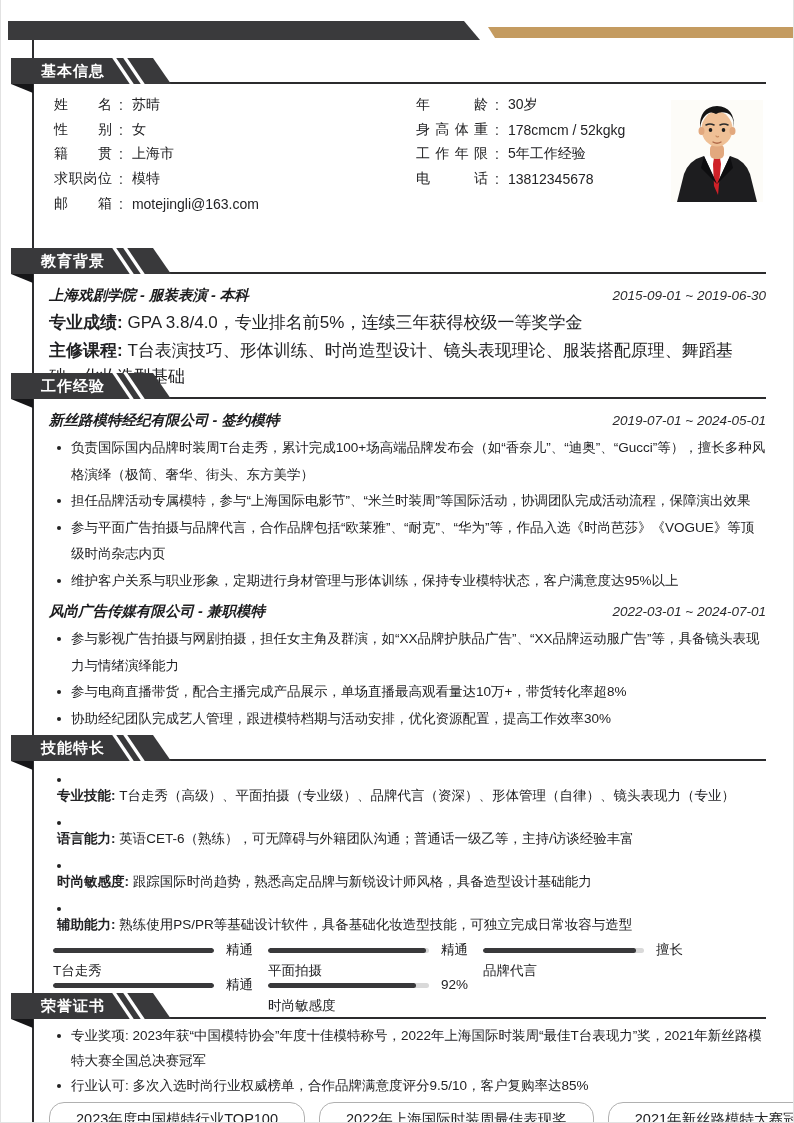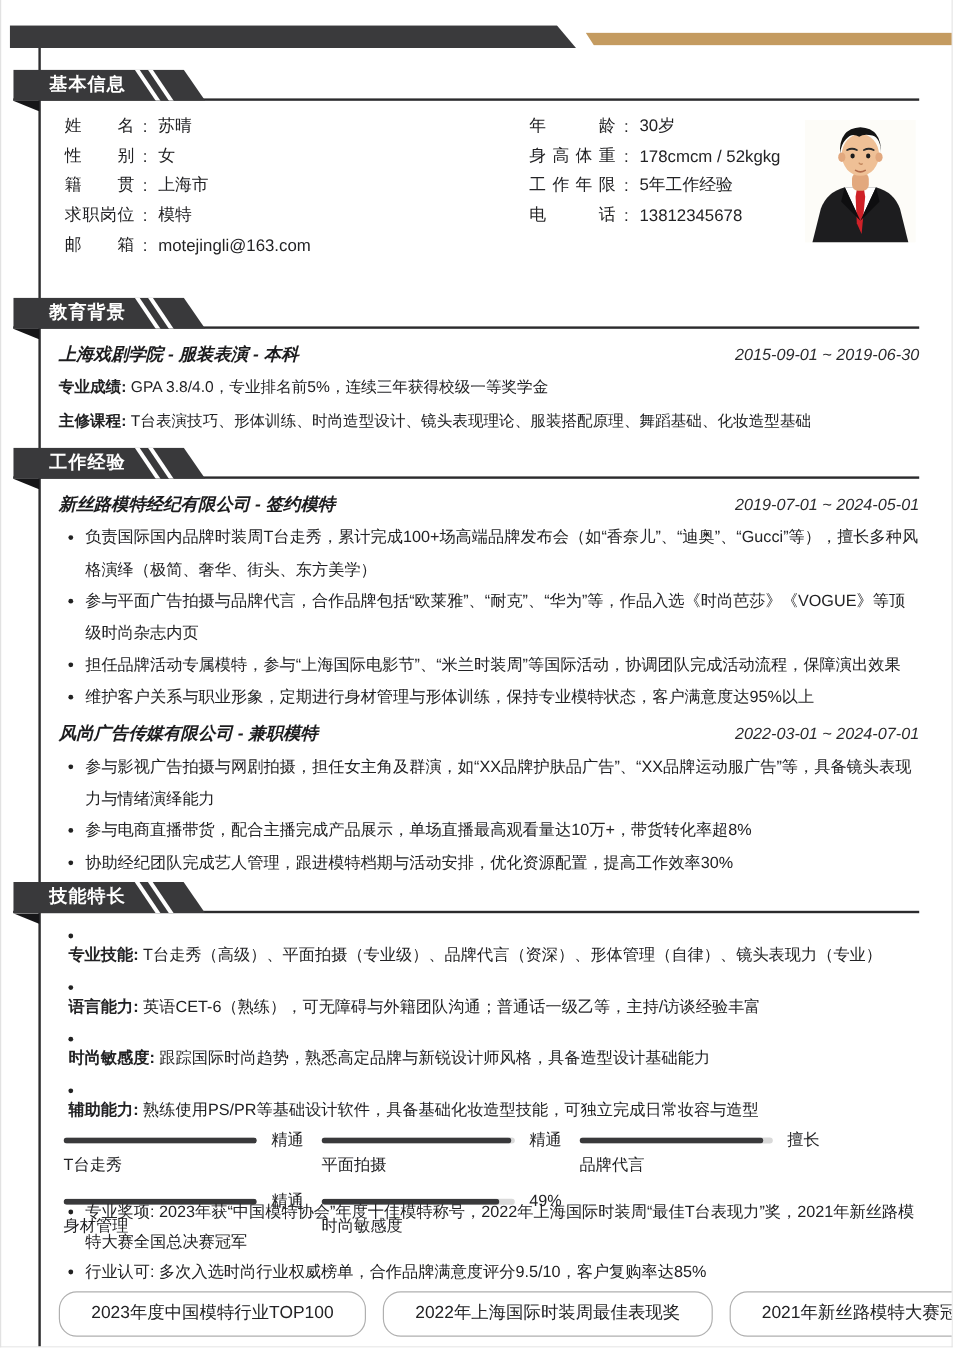--- a/index.html
+++ b/index.html
@@ -32,45 +32,45 @@
     padding-left:30px; clip-path:polygon(0 0, 142px 0, 160px 100%, 0 100%);
   }
   .stripe { position:absolute; top:-2px; bottom:-2px; width:4px; background:#ffffff; transform:skewX(34deg); }
   .stripe.s1 { left:110px; } .stripe.s2 { left:121px; }
   .fold { position:absolute; left:0; top:26px; width:22px; height:9px; background:#161618;
           clip-path:polygon(0 0, 100% 0, 100% 100%); }
 
   
   .info { position:relative; margin:9px 27px 0 53px; }
   .fcol { width:330px; }
-  .fcol.right { position:absolute; left:362px; top:0;margin-left:25px; }
+  .fcol.right { position:absolute; left:362px; top:0; }
   .frow { display:flex; height:24.6px; align-items:center; font-size:14px; }
   .flabel { display:inline-block; width:58px; text-align:justify; text-align-last:justify; }
   .fcol.right .flabel { width:72px; }
   .fcolon { margin:0 9px 0 7px; }
   .photo { position:absolute; left:670px; top:100px; width:92px; height:102px; background:#fdfcf9; }
 
   
   .entry-head { display:flex; justify-content:space-between; align-items:baseline;
     margin:12px 27px 0 48px; height:22px;font-style:italic; }
   .entry-title { font-weight:bold; font-size:14.5px; color:#1c1c1e; }
   .entry-date { font-size:13.5px; color:#2a2a2c; }
-  .detail { margin:2px 27px 0 48px; font-size:13px; line-height:26px; }
+  .detail { margin:2px 27px 0 48px; font-size:17px; line-height:26px; }
   .detail .b { font-weight:bold; }
 
   
   .blist { margin:2px 27px 0 56px; }
   .bitem { display:flex; font-size:13.5px; line-height:26.5px; }
   .dot { flex:none; width:4px; height:4px; border-radius:50%; background:#222; margin:11px 10px 0 0; }
   .btext { flex:1; }
   .btext .b { font-weight:bold; }
   .skills .bitem { line-height:28px;flex-direction:column; }
 
   
-  .bars { display:grid; grid-template-columns:215px 215px 215px; row-gap:18px;
+  .bars { display:grid; grid-template-columns:215px 215px 215px; row-gap:2px;
     margin:8px 27px 0 52px; }
   .bar-line { display:flex; align-items:center; height:6px; }
   .track { width:161px; height:5px; background:#d9d9d9; border-radius:3px; overflow:hidden; }
   .fill { height:100%; background:#39393b; border-radius:3px; }
   .level { margin-left:12px; font-size:13.5px; line-height:6px; white-space:nowrap; }
   .bar-name { margin-top:9px; font-size:13.5px; }
 
   
   .honors .bitem { line-height:25px; }
   .pills { display:flex; gap:14px; margin:4px 27px 0 48px; }
@@ -207,25 +207,25 @@
       <span class="entry-title">新丝路模特经纪有限公司 - 签约模特</span>
       <span class="entry-date">2019-07-01 ~ 2024-05-01</span>
     </div>
     <div class="blist">
       <div class="bitem">
         <span class="dot"></span>
         <span class="btext">负责国际国内品牌时装周T台走秀，累计完成100+场高端品牌发布会（如“香奈儿”、“迪奥”、“Gucci”等），擅长多种风格演绎（极简、奢华、街头、东方美学）</span>
       </div>
       <div class="bitem">
         <span class="dot"></span>
+        <span class="btext">担任品牌活动专属模特，参与“上海国际电影节”、“米兰时装周”等国际活动，协调团队完成活动流程，保障演出效果</span>
+      </div>
+      <div class="bitem">
+        <span class="dot"></span>
         <span class="btext">参与平面广告拍摄与品牌代言，合作品牌包括“欧莱雅”、“耐克”、“华为”等，作品入选《时尚芭莎》《VOGUE》等顶级时尚杂志内页</span>
-      </div>
-      <div class="bitem">
-        <span class="dot"></span>
-        <span class="btext">担任品牌活动专属模特，参与“上海国际电影节”、“米兰时装周”等国际活动，协调团队完成活动流程，保障演出效果</span>
       </div>
       <div class="bitem">
         <span class="dot"></span>
         <span class="btext">维护客户关系与职业形象，定期进行身材管理与形体训练，保持专业模特状态，客户满意度达95%以上</span>
       </div>
     </div>
 
     <div class="entry-head" style="margin-top:8px">
       <span class="entry-title">风尚广告传媒有限公司 - 兼职模特</span>
       <span class="entry-date">2022-03-01 ~ 2024-07-01</span>
@@ -309,28 +309,36 @@
             </div>
           <span class="level">精通</span>
         </div>
         <div class="bar-name">身材管理</div>
       </div>
       <div class="bar-cell">
         <div class="bar-line">
           <div class="track">
               <div class="fill" style="width: 92%;"></div>
             </div>
-          <span class="level">49%</span>
+          <span class="level">92%</span>
         </div>
         <div class="bar-name">时尚敏感度</div>
       </div>
     </div>
   </div>
 
   <div class="section honors" style="top:993px">
+    <div class="sec-head">
+      <div class="banner">
+        <span>荣誉证书</span>
+        <span class="stripe s1"></span>
+        <span class="stripe s2"></span>
+      </div>
+      <div class="fold"></div>
+    </div>
     <div class="blist" style="margin-top:4px">
       <div class="bitem">
         <span class="dot"></span>
         <span class="btext"><span>专业奖项:</span> <span>2023年获“中国模特协会”年度十佳模特称号，2022年上海国际时装周“最佳T台表现力”奖，2021年新丝路模特大赛全国总决赛冠军</span></span>
       </div>
       <div class="bitem">
         <span class="dot"></span>
         <span class="btext"><span>行业认可:</span> <span>多次入选时尚行业权威榜单，合作品牌满意度评分9.5/10，客户复购率达85%</span></span>
       </div>
     </div>

